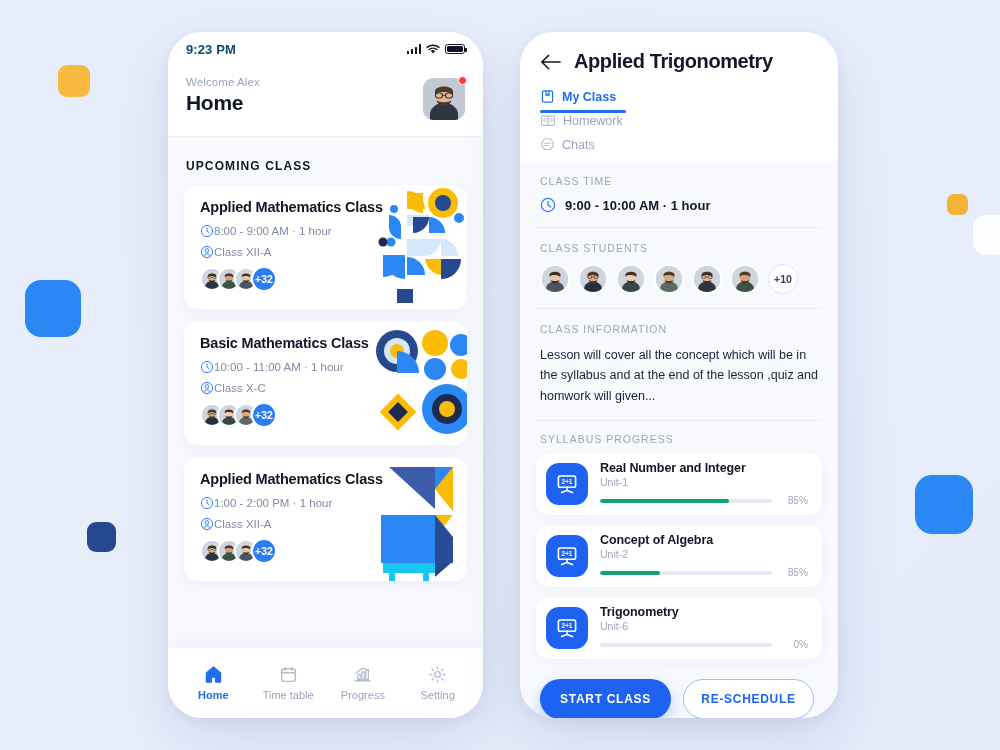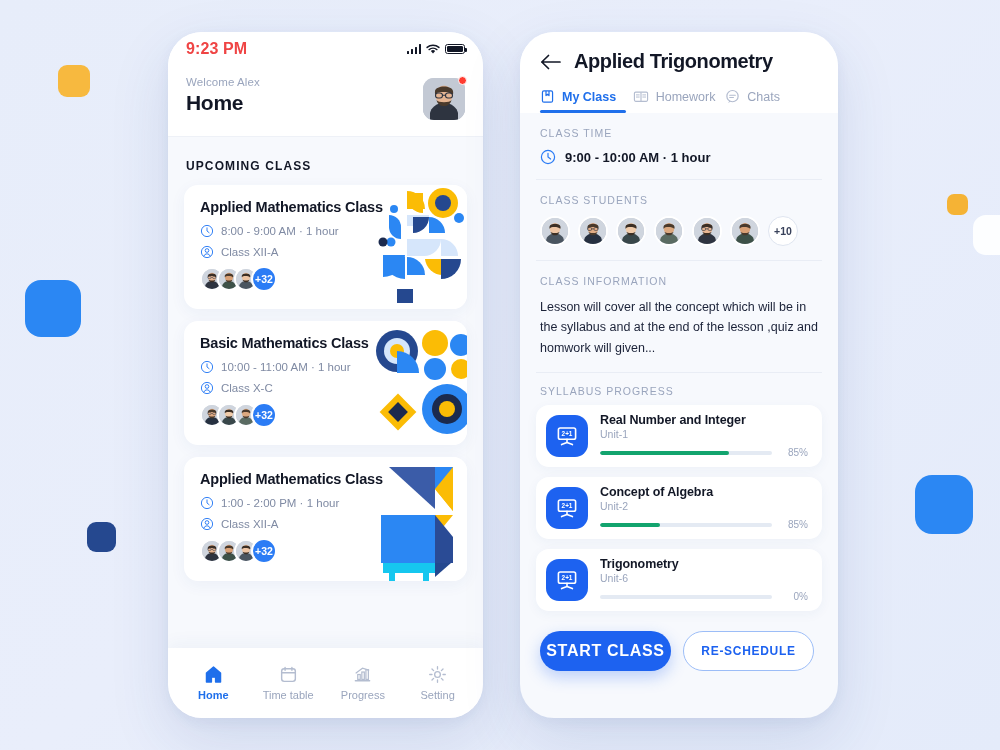--- a/index.html
+++ b/index.html
@@ -21,21 +21,21 @@
   }
   #phone-left  { left: 168px; top: 32px; width: 315px; height: 686px; }
   #phone-right { left: 520px; top: 32px; width: 318px; height: 686px; background:#f7f9fd; }
 
   
   .statusbar {
     height: 34px; display: flex; align-items: center;
     justify-content: space-between; padding: 0 18px 0 18px;
     background: #fff;
   }
-  .status-time { font-size: 16px; font-weight: bold; color: #ef4444; letter-spacing: .1px; }
+  .status-time { font-size: 13px; font-weight: bold; color: #0c4a6e; letter-spacing: .1px; }
   .status-icons { display: flex; align-items: center; gap: 5px; }
   .bars { display: flex; align-items: flex-end; gap: 1.5px; height: 10px; }
   .bars i { display: block; width: 2.5px; background: #121726; border-radius: .5px; }
   .bars i:nth-child(1){height:3px}.bars i:nth-child(2){height:5px}
   .bars i:nth-child(3){height:7.5px}.bars i:nth-child(4){height:10px}
   .battery { width: 20px; height: 10px; border: 1.4px solid #121726; border-radius: 2.6px; position: relative; }
   .battery::after { content:""; position:absolute; right:-3.4px; top:3px; width:2px; height:4px; background:#121726; border-radius:0 1px 1px 0;}
   .battery i { position:absolute; inset:1.2px; background:#121726; border-radius:1.2px; }
 
   
@@ -65,21 +65,21 @@
     font-size: 12px; font-weight: bold; letter-spacing: 1.1px;
     color: #121726; padding: 22px 2px 12px 2px;
   }
   .class-card {
     background:#fff; border-radius: 14px; height: 124px; margin-bottom: 12px;
     position: relative; overflow: hidden;
     box-shadow: 0 4px 16px rgba(40,72,140,.055);
   }
   .cc-inner { padding: 14px 16px; position: relative; z-index: 2; }
   .cc-title { font-size: 14.5px; font-weight: bold; color:#121726; letter-spacing:-.2px; margin-bottom: 9px;}
-  .cc-row { display:flex; align-items:center; gap:7px; margin-bottom: 7px; }
+  .cc-row { display:flex; align-items:center; margin-bottom: 7px; }
   .cc-row span { font-size: 11.5px; color:#7f8aa3; }
   .cc-ico { width: 14px; height:14px; flex:0 0 14px; }
   .avatars { display:flex; align-items:center; margin-top: 4px; }
   .avatars .av {
     width: 24px; height:24px; border-radius:50%; border:2px solid #fff;
     margin-left:-7px; overflow:hidden; background:linear-gradient(160deg,#cdd3dd,#b2b9c6);
   }
   .avatars .av:first-child { margin-left:0; }
   .av-more {
     width: 26px; height:26px; border-radius:50%; background:#2b7cf5; color:#fff;
@@ -97,21 +97,21 @@
     box-shadow: 0 -4px 18px rgba(40,72,140,.05);
   }
   .nav-item { display:flex; flex-direction:column; align-items:center; gap:5px; width:70px; }
   .nav-item .lbl { font-size:11px; color:#9aa5bd; }
   .nav-item.active .lbl { color:#1f6feb; font-weight:bold; }
 
   
   .det-head { background:#fff; padding: 18px 20px 0 20px; }
   .det-titlerow { display:flex; align-items:center; gap:12px; }
   .det-title { font-size: 20px; font-weight:bold; color:#121726; letter-spacing:-.4px; }
-  .tabs { display:flex; gap: 0; margin-top: 16px; }
+  .tabs { display:flex; gap: 0; margin-top: 16px; flex-direction: column; }
   .tab { display:flex; align-items:center; gap:7px; padding: 0 0 9px 0; width:105px; position:relative;}
   .tab .tlbl { font-size:12.5px; color:#9aa5bd; }
   .tab.active .tlbl { color:#1f6feb; font-weight:bold; }
   .tab.active::after {
     content:""; position:absolute; left:0; bottom:0; width:86px; height:3px;
     background:#1f6feb; border-radius:2px;
   }
   .det-body { background:#f7f9fd; height:540px; padding: 0 16px; position:relative;}
   .sec { padding: 14px 4px 14px 4px; border-bottom:1px solid #e9edf5; }
   .sec-label { font-size:10.5px; letter-spacing:1px; color:#9aa5bd; margin-bottom:10px; }
@@ -141,21 +141,21 @@
   .syl-mid { flex:1; min-width:0; }
   .syl-name { font-size:12.5px; font-weight:bold; color:#121726; letter-spacing:-.1px; }
   .syl-unit { font-size:10.5px; color:#9aa5bd; margin-top:1px; }
   .pbar-row { display:flex; align-items:center; gap:10px; margin-top:7px; }
   .pbar { flex:1; height:4px; border-radius:3px; background:#e4eaf3; overflow:hidden; }
   .pbar i { display:block; height:100%; border-radius:3px; background:#12a46e; }
   .ppct { font-size:10px; color:#9aa5bd; min-width:26px; text-align:right; }
   .actions { display:flex; gap:12px; padding: 10px 4px 0 4px; align-items:center;}
   .btn-primary {
     background:#1d62f0; color:#fff; border:none; border-radius:22px;
-    height:40px; width:131px; font-size:16px; font-weight:bold; letter-spacing:.7px;
+    height:40px; width:131px; font-size:12px; font-weight:bold; letter-spacing:.7px;
     font-family:"Liberation Sans", sans-serif; cursor:pointer;
     box-shadow: 0 6px 16px rgba(29,98,240,.28);
   }
   .btn-outline {
     background:#fff; color:#1d62f0; border:1.3px solid #9cbdf7; border-radius:22px;
     height:40px; width:131px; font-size:12px; font-weight:bold; letter-spacing:.7px;
     font-family:"Liberation Sans", sans-serif; cursor:pointer;
   }
 </style>
 </head>

